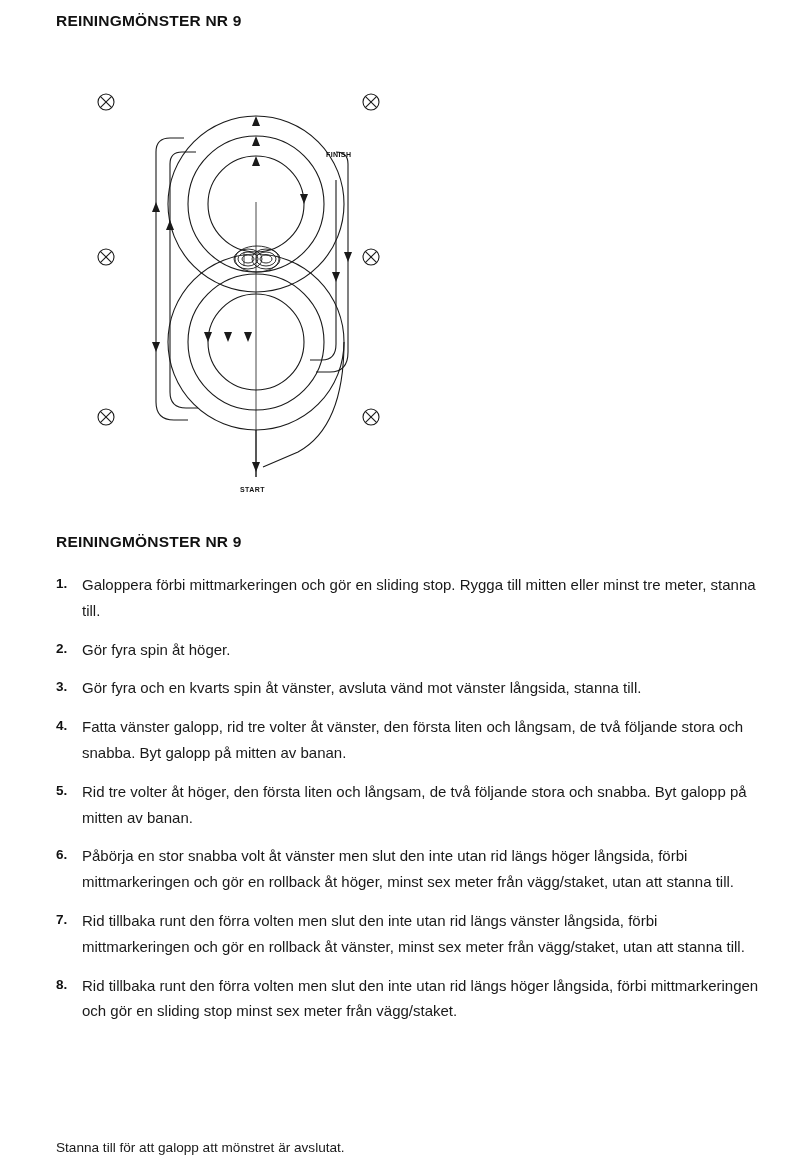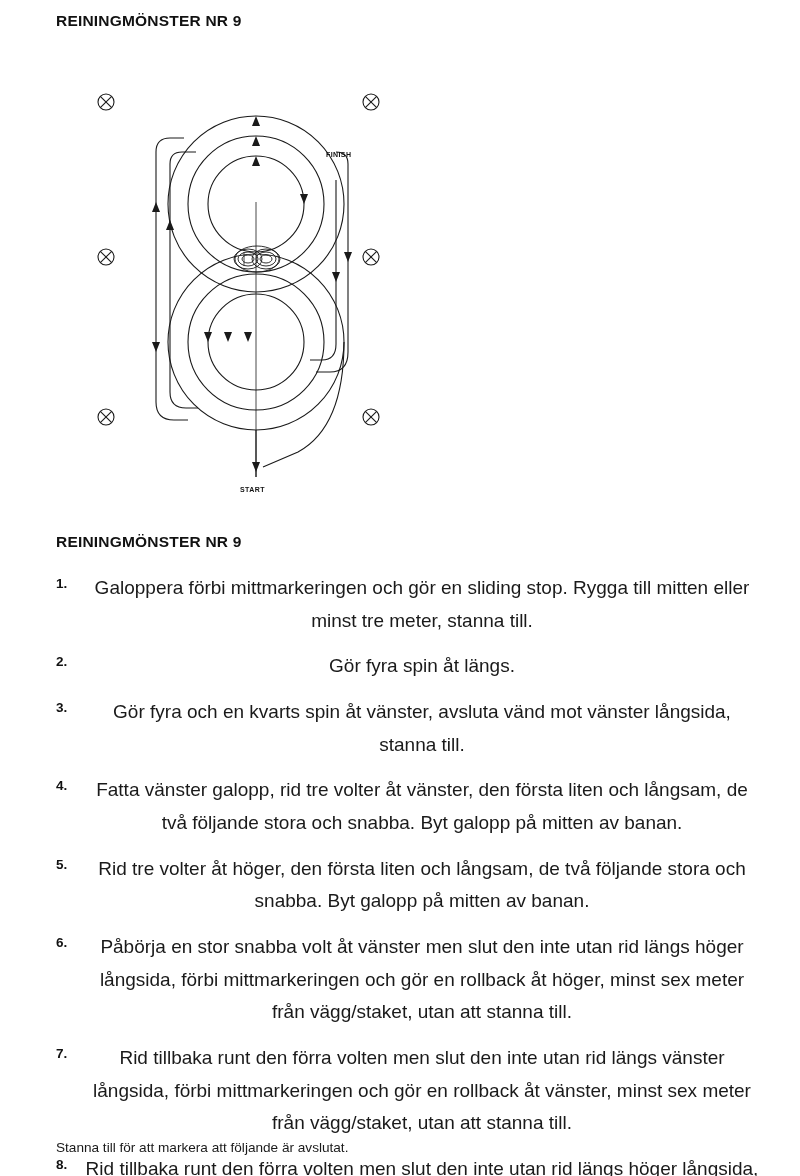--- a/index.html
+++ b/index.html
@@ -64,24 +64,24 @@
   .step-num {
     width: 26px;
     flex: 0 0 26px;
     font-size: 13.5px;
     font-weight: bold;
     line-height: 1.72;
     color: #111;
   }
   .step-text {
     flex: 1 1 auto;
-    font-size: 19px;
+    font-size: 15px;
     line-height: 1.72;
     color: #1a1a1a;
-    text-align: center;
+    text-align: left;
   }
   .closing {
     position: absolute;
     left: 56px;
     top: 1136px;
     width: 706px;
     font-size: 13.6px;
     line-height: 1.72;
     color: #1a1a1a;
   }
@@ -195,21 +195,21 @@
 
   <div class="steps">
 
     <div class="step">
       <div class="step-num">1.</div>
       <div class="step-text">Galoppera förbi mittmarkeringen och gör en sliding stop. Rygga till mitten eller minst tre meter, stanna till.</div>
     </div>
 
     <div class="step">
       <div class="step-num">2.</div>
-      <div class="step-text">Gör fyra spin åt längs.</div>
+      <div class="step-text">Gör fyra spin åt höger.</div>
     </div>
 
     <div class="step">
       <div class="step-num">3.</div>
       <div class="step-text">Gör fyra och en kvarts spin åt vänster, avsluta vänd mot vänster långsida, stanna till.</div>
     </div>
 
     <div class="step">
       <div class="step-num">4.</div>
       <div class="step-text">Fatta vänster galopp, rid tre volter åt vänster, den första liten och långsam, de två följande stora och snabba. Byt galopp på mitten av banan.</div>
@@ -230,15 +230,15 @@
       <div class="step-text">Rid tillbaka runt den förra volten men slut den inte utan rid längs vänster långsida, förbi mittmarkeringen och gör en rollback åt vänster, minst sex meter från vägg/staket, utan att stanna till.</div>
     </div>
 
     <div class="step">
       <div class="step-num">8.</div>
       <div class="step-text">Rid tillbaka runt den förra volten men slut den inte utan rid längs höger långsida, förbi mittmarkeringen och gör en sliding stop minst sex meter från vägg/staket.</div>
     </div>
 
   </div>
 
-  <div class="closing">Stanna till för att markera att följande är avslutat.</div>
+  <div class="closing">Stanna till för att galopp att mönstret är avslutat.</div>
 
 </div>
 
 </body></html>

